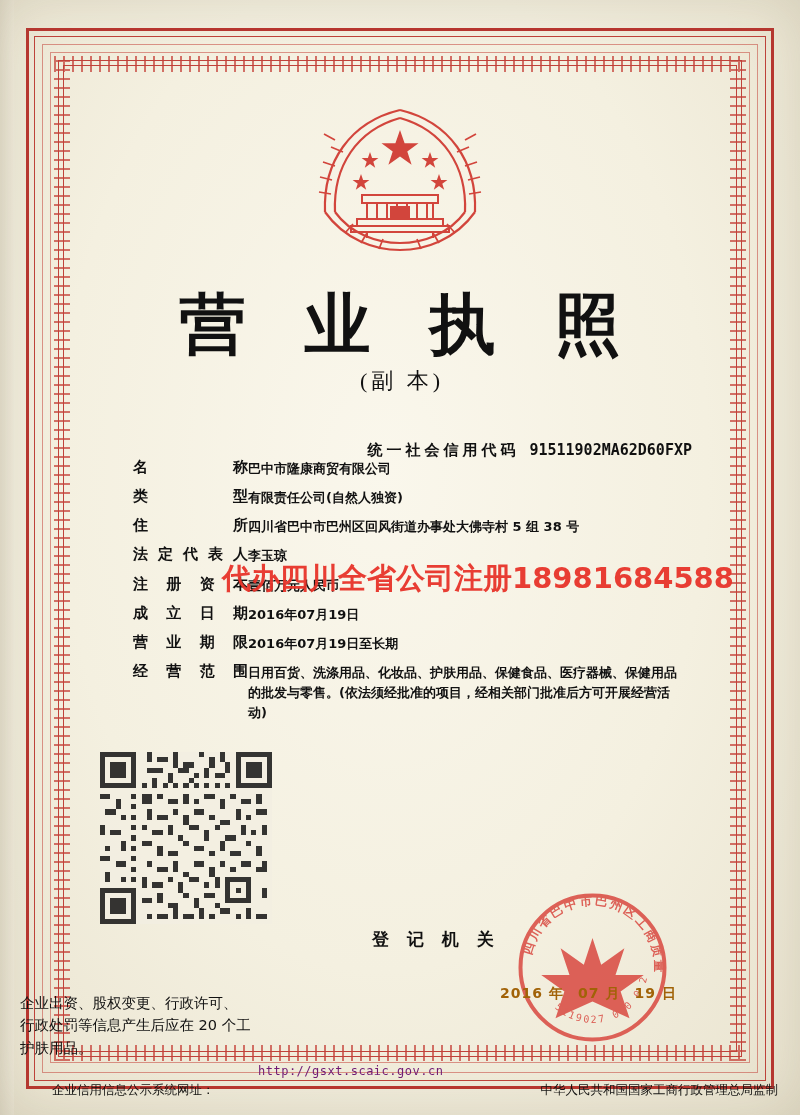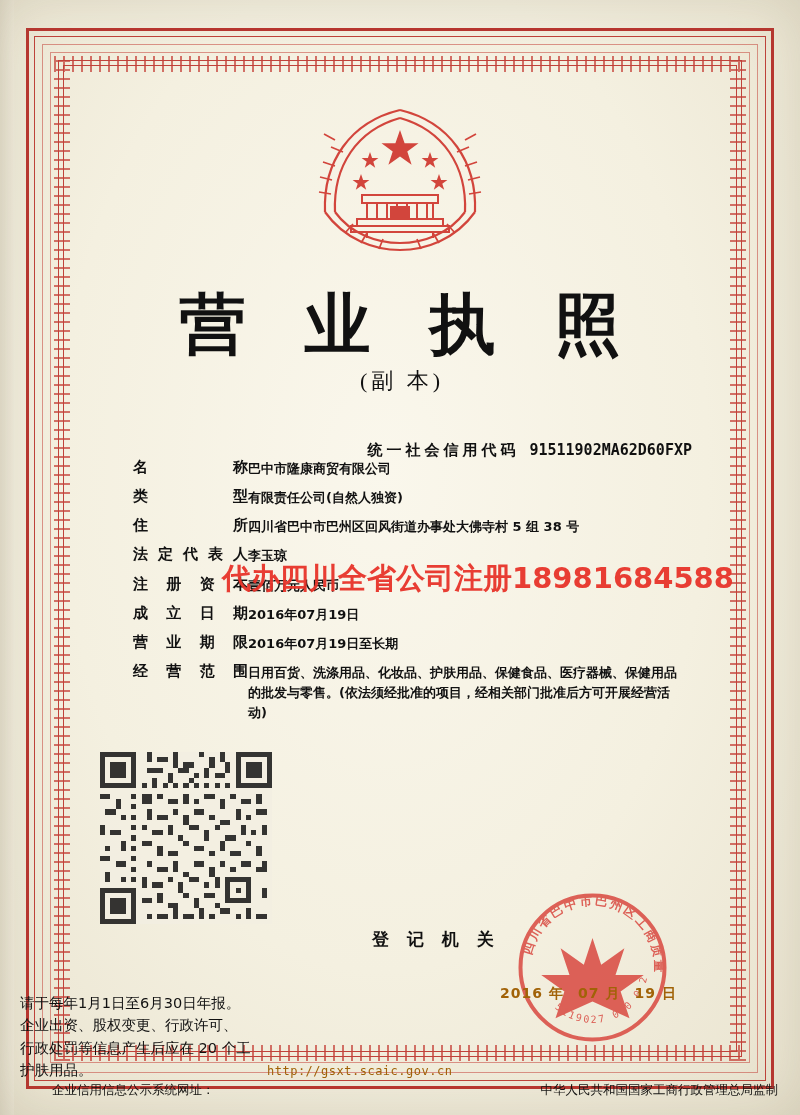--- a/index.html
+++ b/index.html
@@ -237,23 +237,22 @@
     font-size: 14.5px;
     line-height: 1.55;
     color: #111;
   }
   .gsxt-url {
     position: absolute;
     top: 1064px;
     left: 258px;
     font-family: "DejaVu Sans Mono", monospace;
     font-size: 12px;
-    color: #a16207;
+    color: #701a75;
     letter-spacing: .5px;
-    margin-left: 9px;
   }
   .footer-left {
     position: absolute;
     left: 52px;
     top: 1082px;
     font-family: Liberation Sans, sans-serif;
     font-size: 12.5px;
     color: #111;
   }
   .footer-right {
@@ -578,21 +577,20 @@
         <textPath href="#sealArcBottom" startOffset="26%">5119027 0 0 0 2 7</textPath>
       </text>
     </svg>
   </div>
 
   <div class="date-line">
     <span>2016</span><span class="unit">年</span><span>07</span><span class="unit">月</span><span>19</span><span class="unit">日</span>
   </div>
 
   <div class="notice">
-    <div>请于每年1月1日至6月30日年报。</div>
     <div>企业出资、股权变更、行政许可、</div>
     <div>行政处罚等信息产生后应在 20 个工</div>
     <div>护肤用品。</div>
   </div>
 
   <div class="gsxt-url">http://gsxt.scaic.gov.cn</div>
   <div class="footer-left">企业信用信息公示系统网址：</div>
   <div class="footer-right">中华人民共和国国家工商行政管理总局监制</div>
 
   <div class="edge-shadow"></div>

